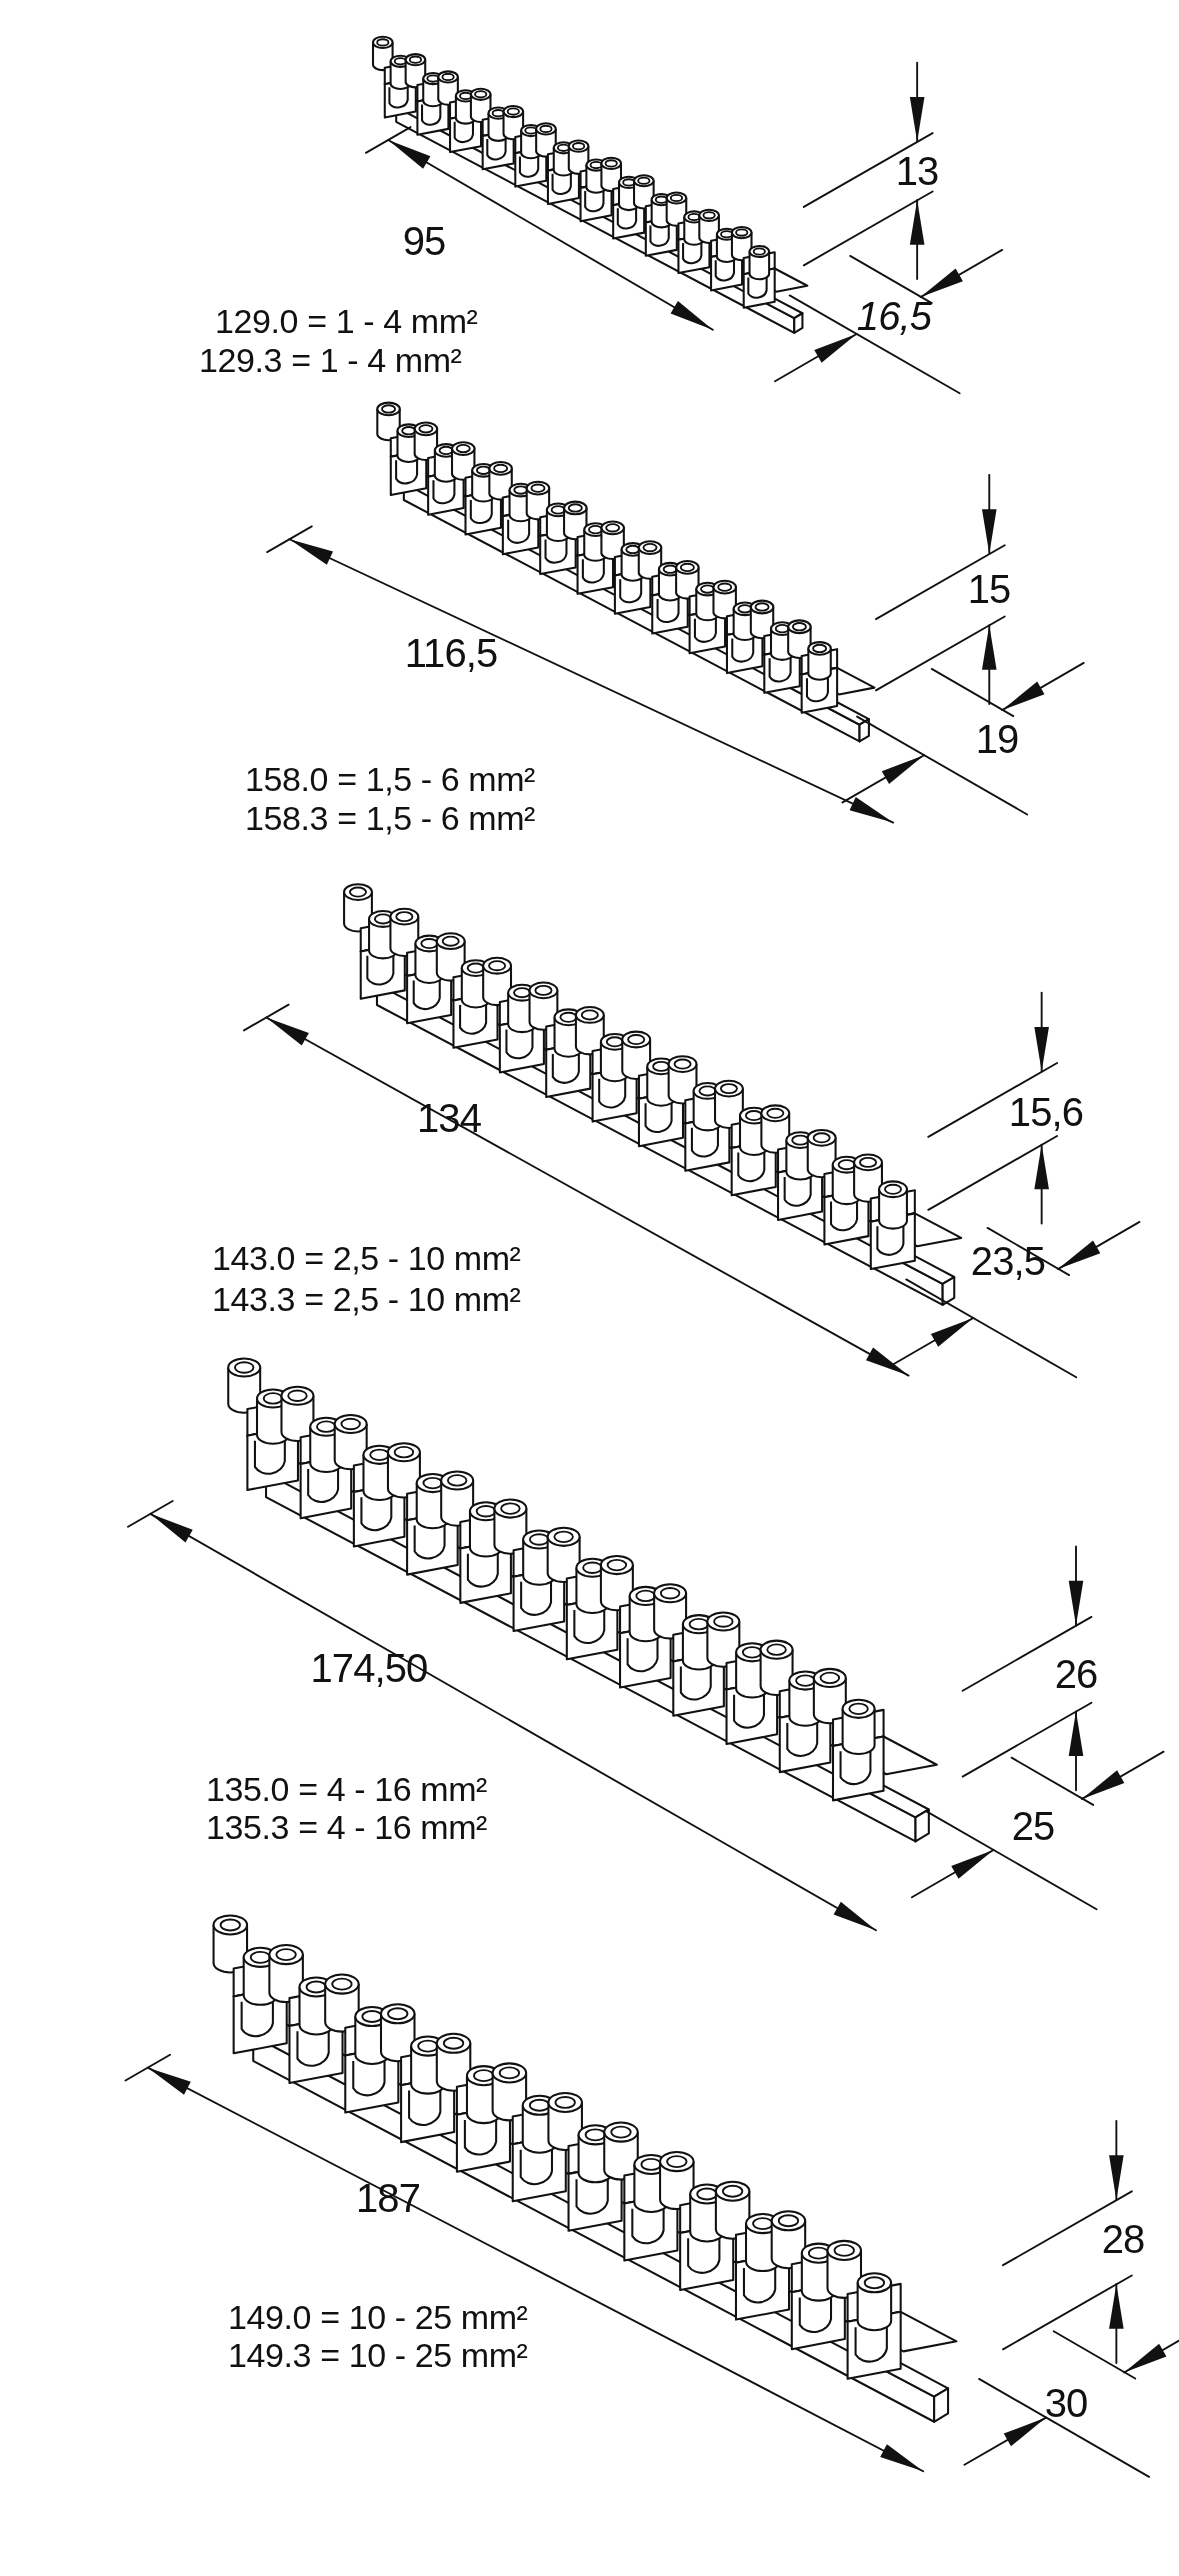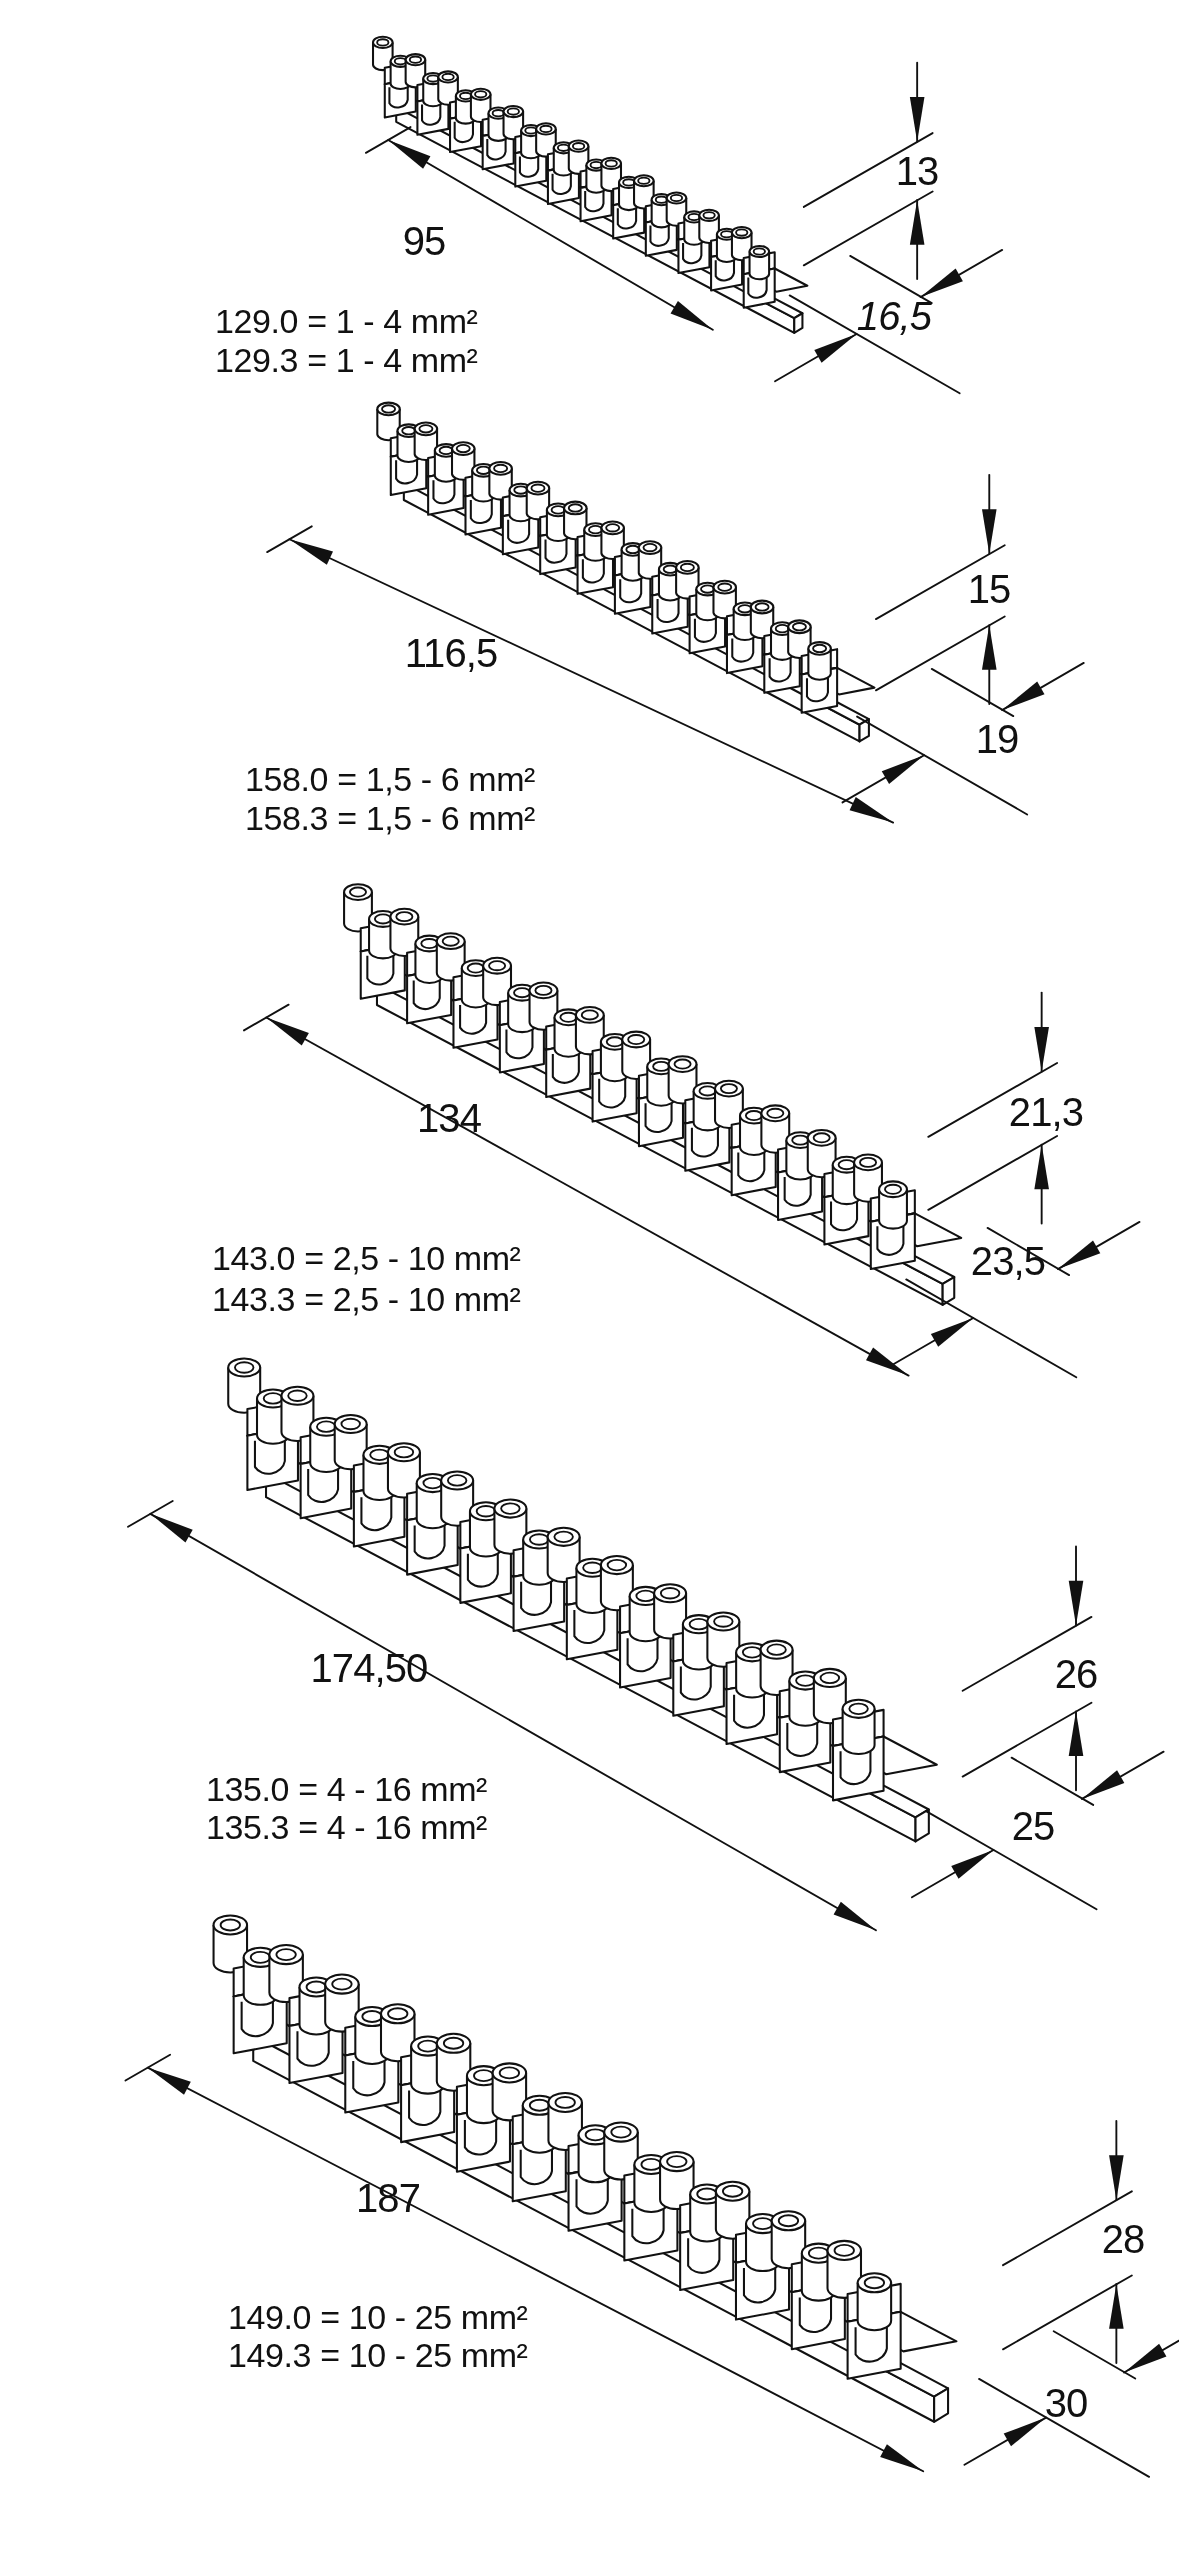--- a/index.html
+++ b/index.html
@@ -730,30 +730,30 @@
         <polygon points="1309,2763 1349.8,2729.6 1358.3,2744.4" fill="#111"></polygon>
         <line x1="1218.1" y1="2815.5" x2="1123.1" y2="2870.5" stroke="#111" stroke-width="2.2" stroke-linecap="round"></line>
         <polygon points="1218.1,2815.5 1177.3,2848.9 1168.8,2834.1" fill="#111"></polygon>
       </g>
     </svg>
 
   <div class="dim-label" style="left:424px;top:241px;">95</div>
   <div class="dim-label" style="left:917px;top:171px;text-align:right;">13</div>
   <div class="dim-label" style="left:894px;top:316px;font-style:italic;">16,5</div>
   <div class="spec-line" style="left:215px;top:302px;">129.0 = 1 - 4 mm²</div>
-  <div class="spec-line" style="left:215px;top:341px;">129.3 = 1 - 4 mm²</div>
+  <div class="spec-line" style="left:199px;top:341px;">129.3 = 1 - 4 mm²</div>
 
   <div class="dim-label" style="left:451px;top:653px;">116,5</div>
   <div class="dim-label" style="left:989px;top:589px;">15</div>
   <div class="dim-label" style="left:957px;top:739px;margin-left:40px;">19</div>
   <div class="spec-line" style="left:245px;top:760px;">158.0 = 1,5 - 6 mm²</div>
   <div class="spec-line" style="left:245px;top:799px;">158.3 = 1,5 - 6 mm²</div>
 
   <div class="dim-label" style="left:449px;top:1078px;margin-top:40px;">134</div>
-  <div class="dim-label" style="left:1046px;top:1112px;">21,3</div>
+  <div class="dim-label" style="left:1046px;top:1112px;">15,6</div>
   <div class="dim-label" style="left:1008px;top:1261px;">23,5</div>
   <div class="spec-line" style="left:212px;top:1239px;">143.0 = 2,5 - 10 mm²</div>
   <div class="spec-line" style="left:212px;top:1280px;">143.3 = 2,5 - 10 mm²</div>
 
   <div class="dim-label" style="left:369px;top:1668px;">174,50</div>
   <div class="dim-label" style="left:1076px;top:1674px;">26</div>
   <div class="dim-label" style="left:1033px;top:1826px;">25</div>
   <div class="spec-line" style="left:206px;top:1770px;">135.0 = 4 - 16 mm²</div>
   <div class="spec-line" style="left:206px;top:1808px;">135.3 = 4 - 16 mm²</div>
 

